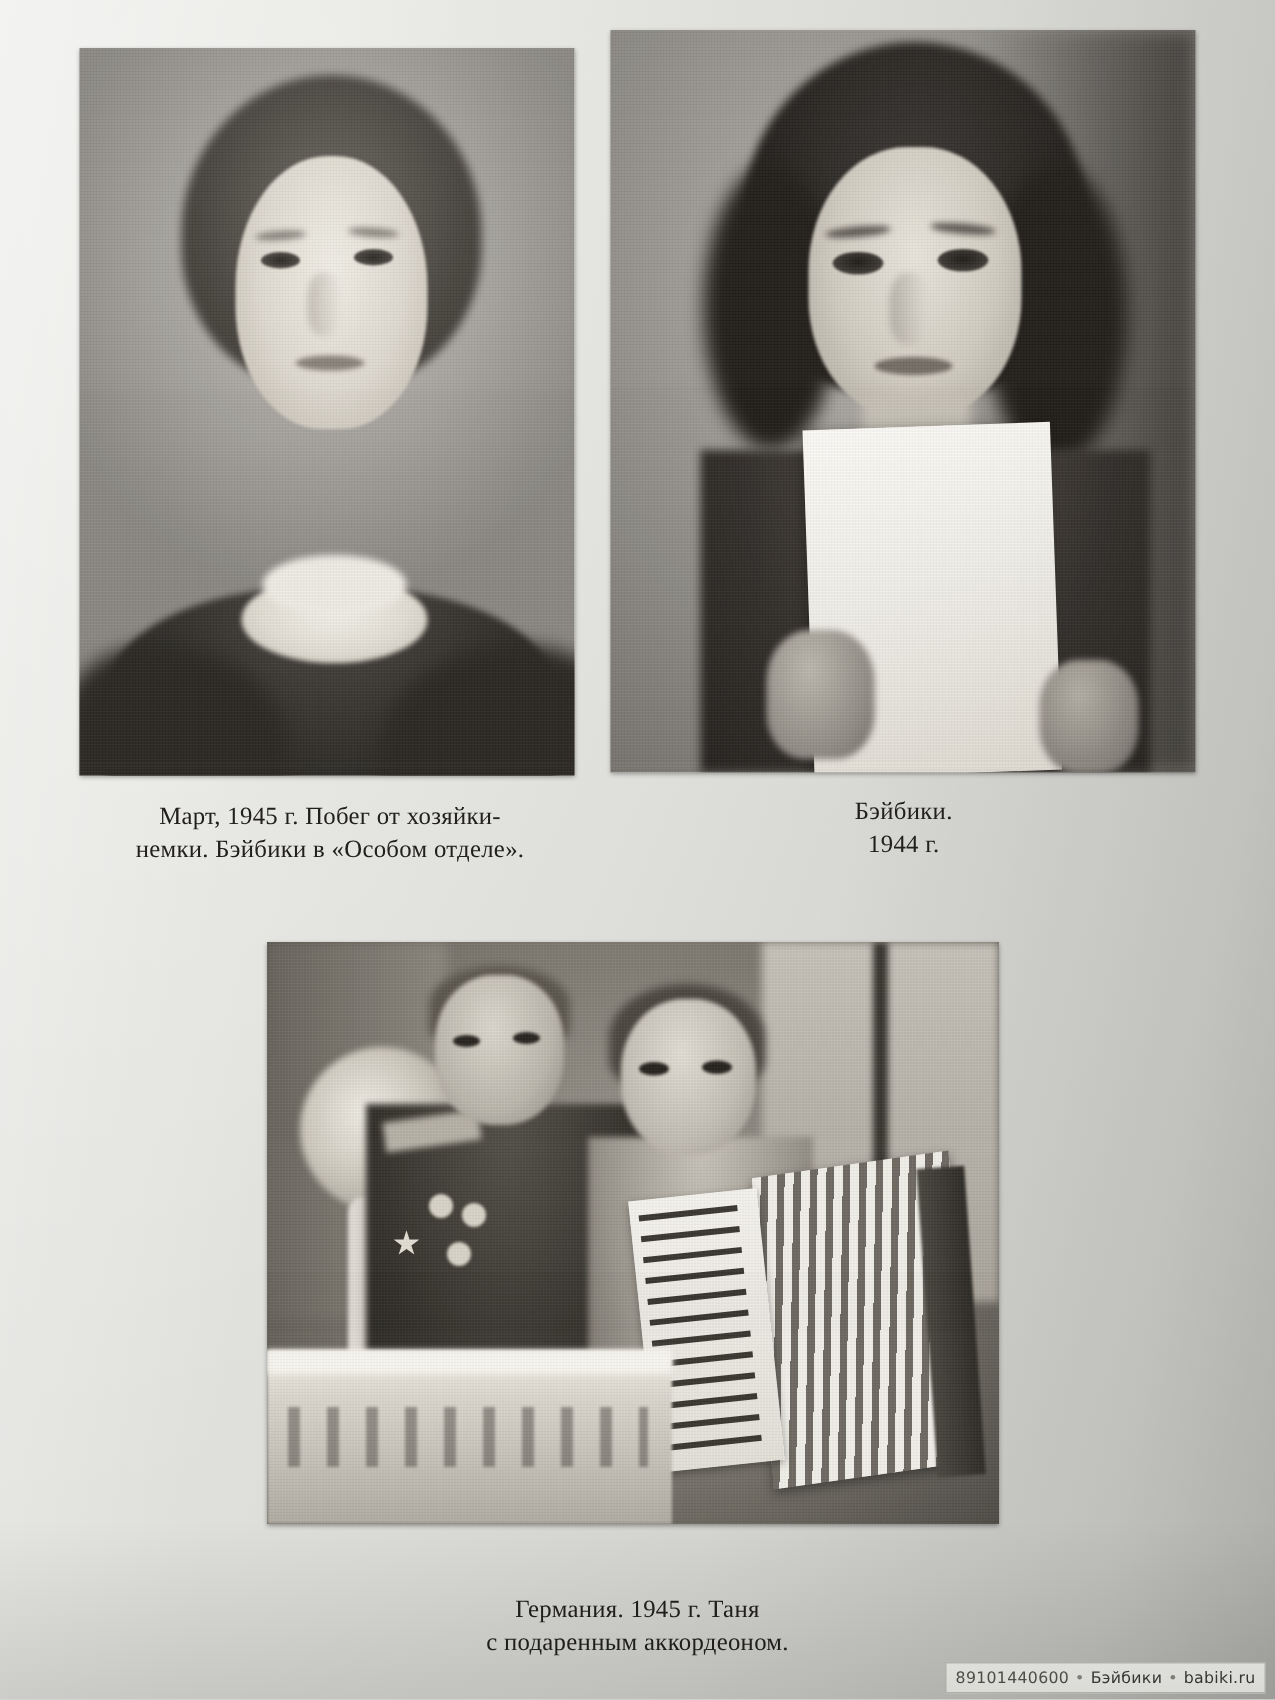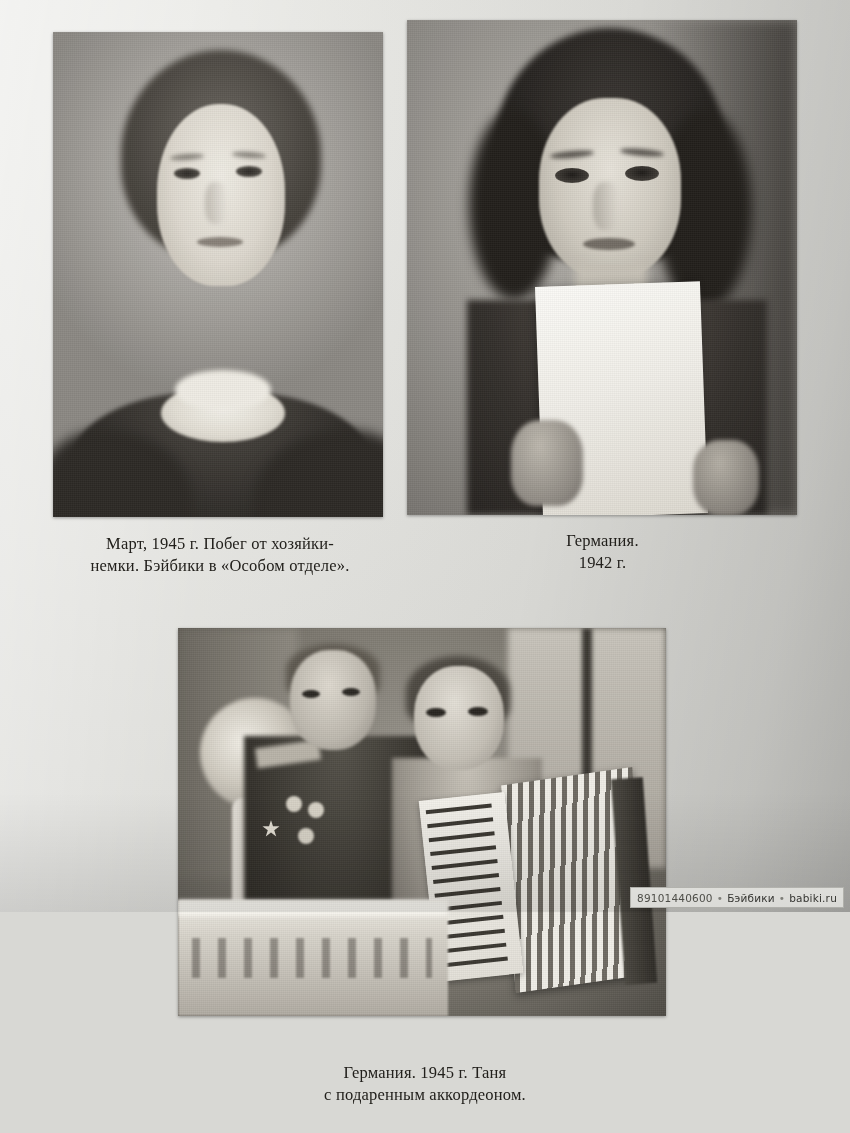--- a/index.html
+++ b/index.html
@@ -9,21 +9,21 @@
   }
   body {
     width: 850px;
     height: 1133px;
     overflow: hidden;
     font-family: "Liberation Serif", serif;
   }
   .page {
     position: relative;
     width: 850px;
-    height: 912px;
+    height: 1133px;
     background:
       radial-gradient(ellipse at 20% 10%, #e8e8e4 0%, #dededa 45%, #d2d2ce 100%);
   }
   
   .page::before {
     content: "";
     position: absolute;
     inset: 0;
     background: linear-gradient(100deg, rgba(255,255,255,0.55) 0%, rgba(255,255,255,0.12) 30%, rgba(0,0,0,0.02) 62%, rgba(0,0,0,0.10) 88%, rgba(0,0,0,0.18) 100%);
     pointer-events: none;
@@ -457,22 +457,22 @@
 
     <div class="grain"></div>
   </div>
 
   <div class="caption" id="caption-1">
     <div>Март, 1945 г. Побег от хозяйки-</div>
     <div>немки. Бэйбики в «Особом отделе».</div>
   </div>
 
   <div class="caption" id="caption-2">
-    <div>Германия.</div>
-    <div>1942 г.</div>
+    <div>Бэйбики.</div>
+    <div>1944 г.</div>
   </div>
 
   <div class="caption" id="caption-3">
     <div>Германия. 1945 г. Таня</div>
     <div>с подаренным аккордеоном.</div>
   </div>
 
   <div id="watermark">
     <span class="wm-num">89101440600</span>
     <span class="wm-sep">•</span>

